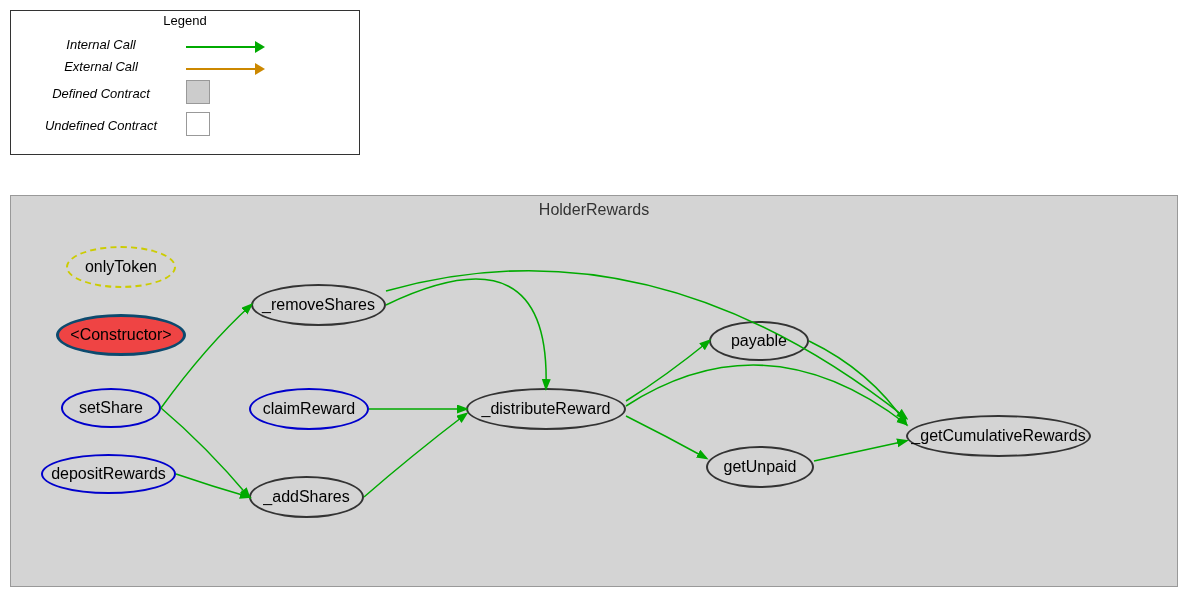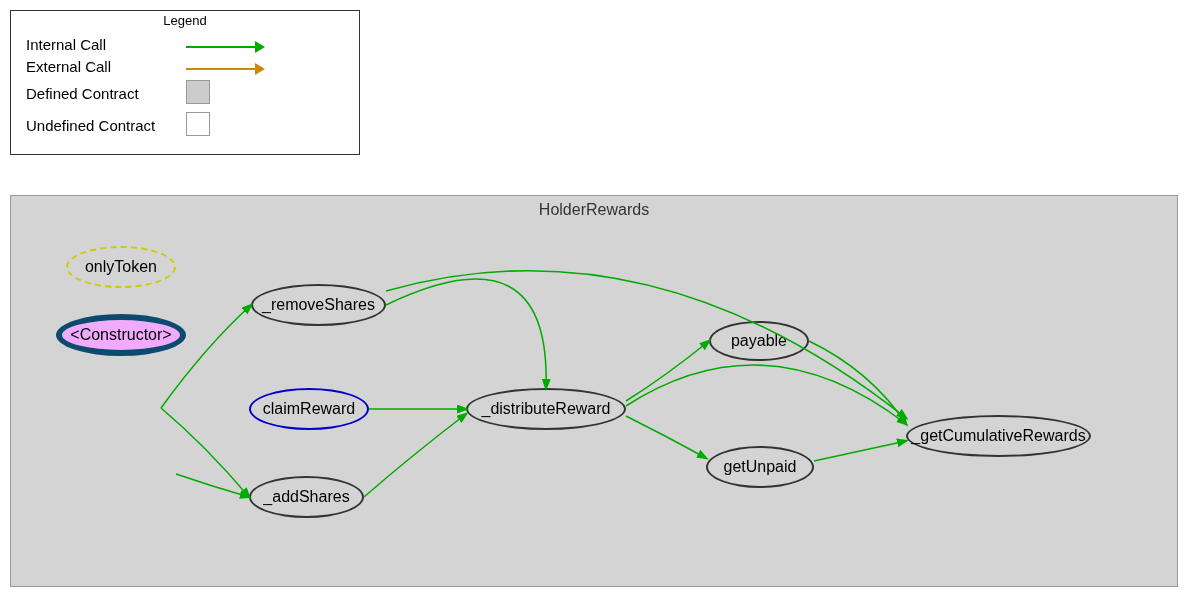--- a/index.html
+++ b/index.html
@@ -28,23 +28,24 @@
       margin-bottom: 8px;
     }
     .legend-row {
       display: flex;
       align-items: center;
       margin-bottom: 5px;
       justify-content: space-between;
     }
     .legend-label {
       width: 160px;
-      text-align: left;
+      text-align: center;
       padding-right: 10px;
-      font-size: 15px;
+      font-size: 13px;
+      font-style: italic;
     }
     .legend-icon {
       flex: 1;
     }
     .arrow-line {
       display: inline-flex;
       align-items: center;
     }
     .arrow-line-body {
       height: 2px;
@@ -111,22 +112,22 @@
 
     .node-blue {
       border: 2px solid #0000cc;
       background: #d4d4d4;
     }
     .node-yellow-dashed {
       border: 2px dashed #cccc00;
       background: #d4d4d4;
     }
     .node-green {
-      border: 6px solid #0c4a6e;
-      background: #f0abfc;
+      border: 3px solid #0c4a6e;
+      background: #ef4444;
     }
     .node-dark {
       border: 2px solid #333;
       background: #d4d4d4;
     }
 
     
     .svg-overlay {
       position: absolute;
       top: 0; left: 0;
@@ -180,21 +181,27 @@
   <div class="diagram-title">HolderRewards</div>
 
   <div class="node node-yellow-dashed" style="left:55px; top:50px; width:110px; height:42px;">
     <span>onlyToken</span>
   </div>
 
   <div class="node node-green" style="left:45px; top:118px; width:130px; height:42px;">
     <span>&lt;Constructor&gt;</span>
   </div>
 
-
+  <div class="node node-blue" style="left:50px; top:192px; width:100px; height:40px;">
+    <span>setShare</span>
+  </div>
+
+  <div class="node node-blue" style="left:30px; top:258px; width:135px; height:40px;">
+    <span>depositRewards</span>
+  </div>
 
 
   <div class="node node-dark" style="left:240px; top:88px; width:135px; height:42px;">
     <span>_removeShares</span>
   </div>
 
   <div class="node node-blue" style="left:238px; top:192px; width:120px; height:42px;">
     <span>claimReward</span>
   </div>
 

